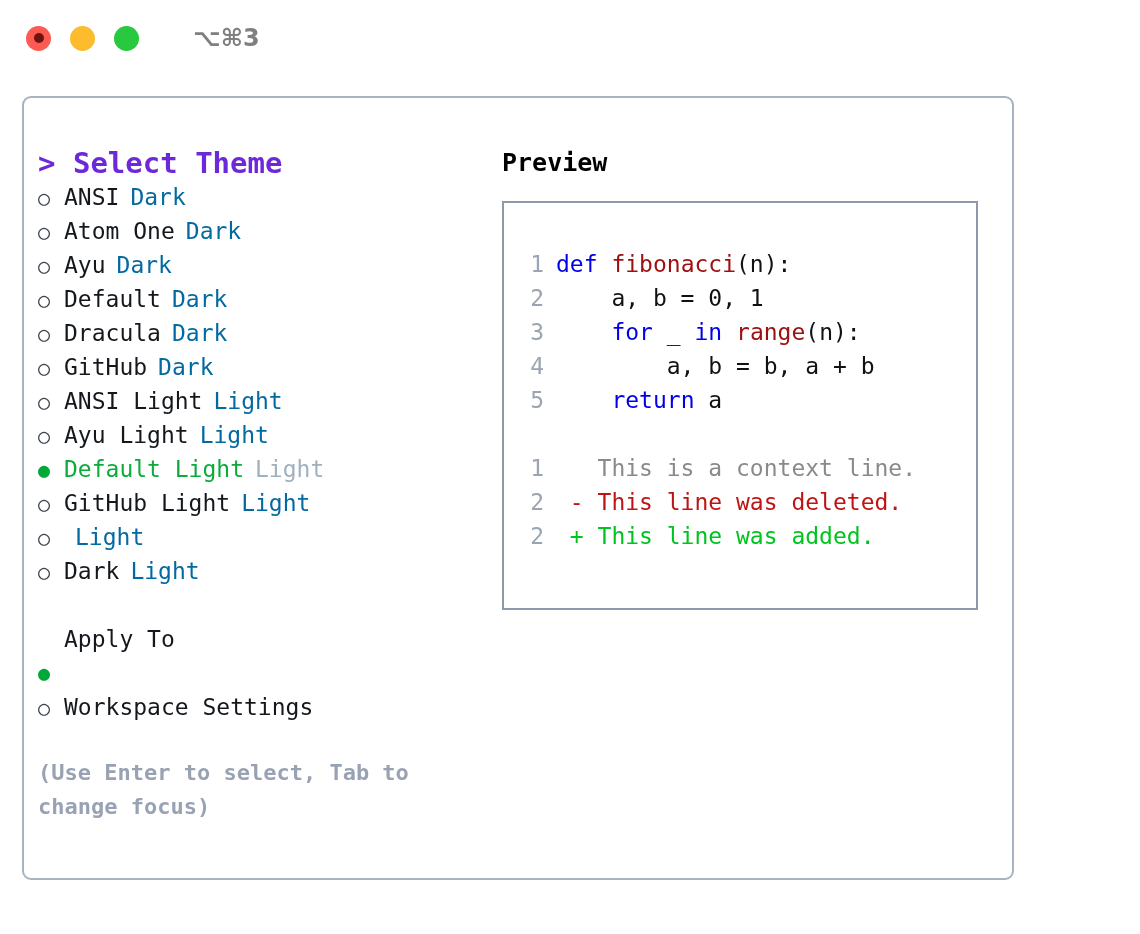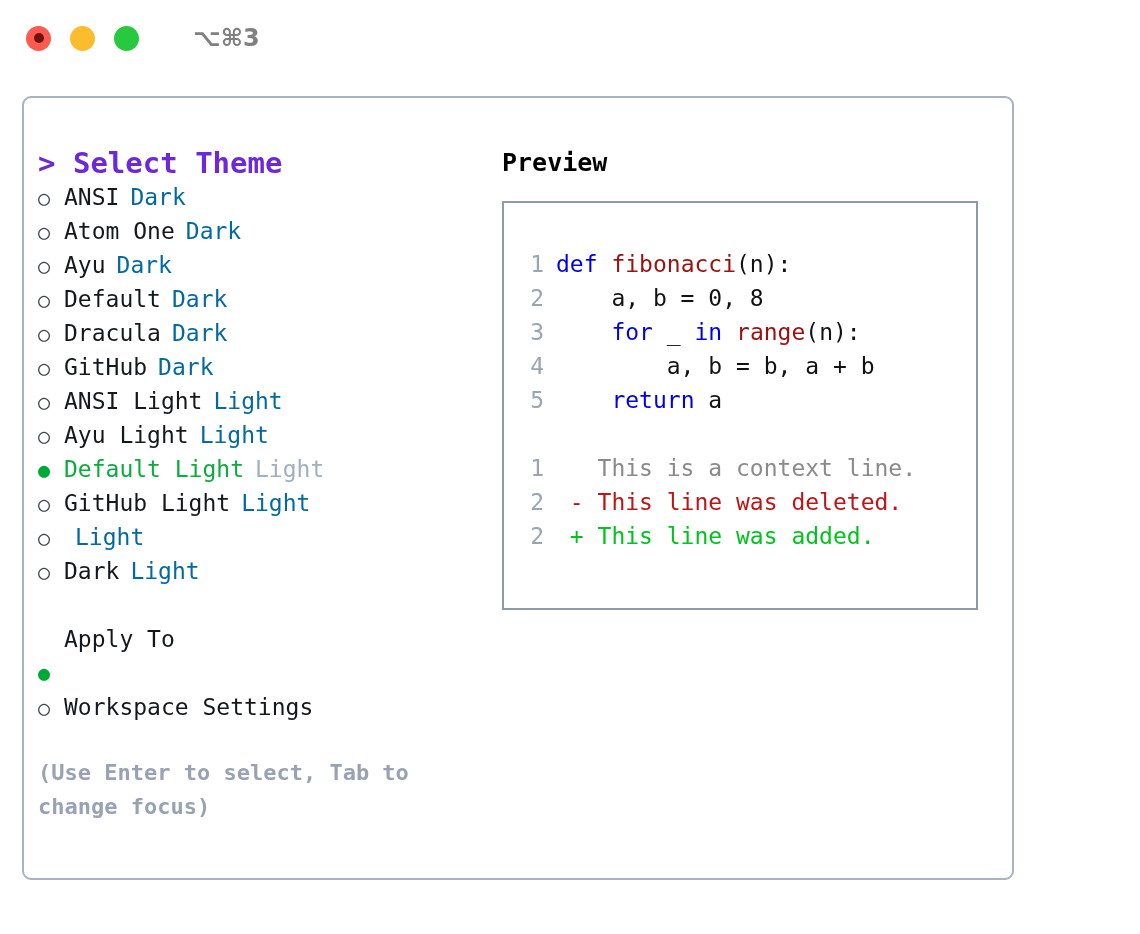--- a/index.html
+++ b/index.html
@@ -251,21 +251,21 @@
 
         <div class="hint">(Use Enter to select, Tab to change focus)</div>
       </div>
 
       <div class="right-col">
         <div class="preview-title">Preview</div>
         <div class="preview-box">
           <div class="code">
             <div id="code-lines">
                 <div class="cline"><span class="lno">1</span><span class="tok-kw">def </span><span class="tok-fn">fibonacci</span><span class="tok-pl">(n):</span></div>
-                <div class="cline"><span class="lno">2</span><span class="tok-pl">    a, b = 0, 8</span></div>
+                <div class="cline"><span class="lno">2</span><span class="tok-pl">    a, b = 0, 1</span></div>
                 <div class="cline"><span class="lno">3</span><span class="tok-pl">    </span><span class="tok-kw">for</span><span class="tok-pl"> _ </span><span class="tok-kw">in</span><span class="tok-pl"> </span><span class="tok-fn">range</span><span class="tok-pl">(n):</span></div>
                 <div class="cline"><span class="lno">4</span><span class="tok-pl">        a, b = b, a + b</span></div>
                 <div class="cline"><span class="lno">5</span><span class="tok-pl">    </span><span class="tok-kw">return</span><span class="tok-pl"> a</span></div>
               </div>
             <div class="blank-line"></div>
             <div id="diff-lines">
                 <div class="cline"><span class="lno">1</span><span class="tok-ctx">   This is a context line.</span></div>
                 <div class="cline"><span class="lno">2</span><span class="tok-del"> - This line was deleted.</span></div>
                 <div class="cline"><span class="lno">2</span><span class="tok-add"> + This line was added.</span></div>
               </div>

